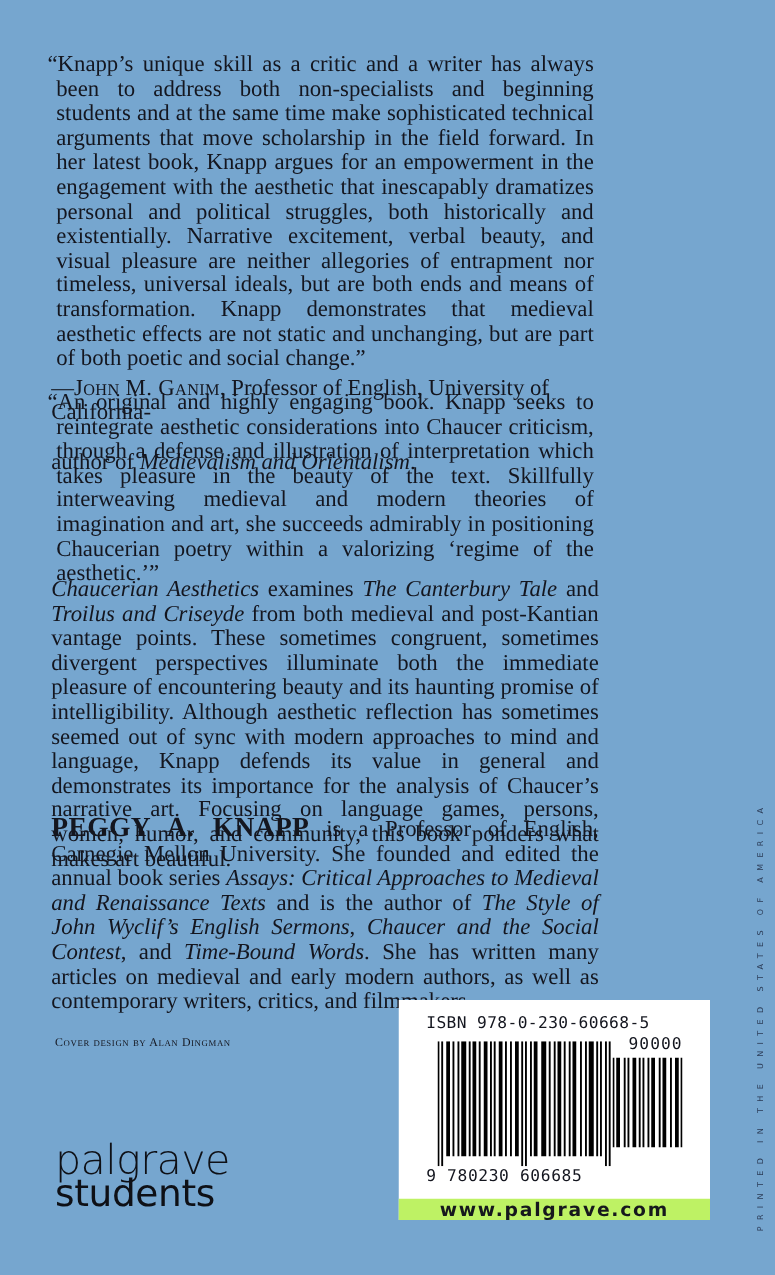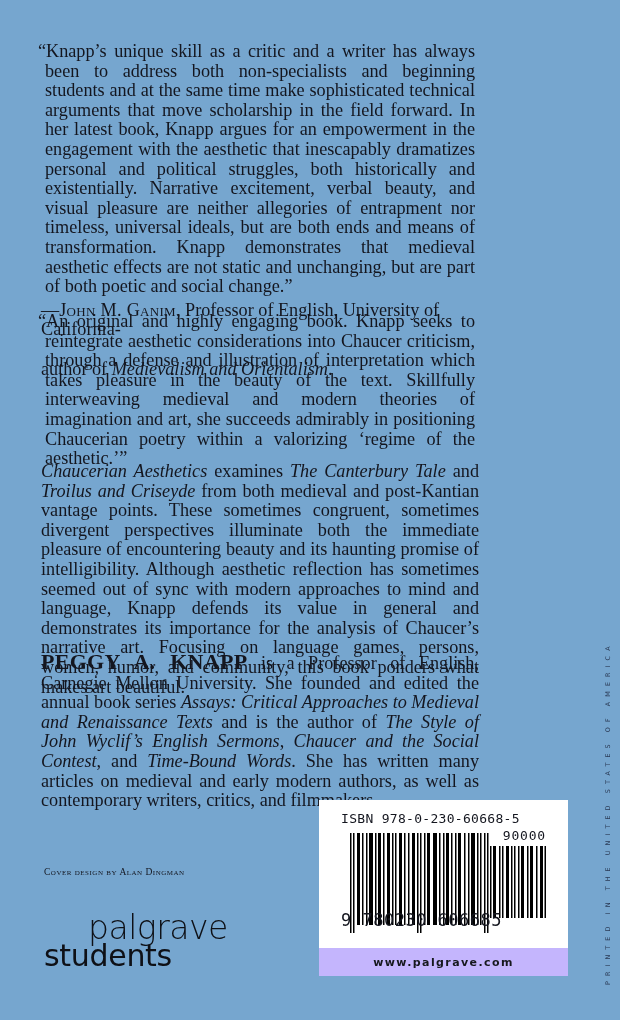--- a/index.html
+++ b/index.html
@@ -20,30 +20,30 @@
     text-align: left; margin-top: 1px;
   }
   .sc { font-variant: small-caps; letter-spacing: 0.3px; }
   i { }
   #q1 { top: 38px; }
   #q2 { top: 308px; }
   #desc { top: 462px; }
   #bio { top: 652px; }
   .bio-name { font-size: 22px; letter-spacing: 0.3px; font-weight: bold; }
   .credit {
-    position: absolute; left: 44px; top: 867px;
+    position: absolute; left: 44px; top: 830px;
     font-size: 9.5px; font-variant: small-caps; letter-spacing: 0.5px;
     font-family: "Liberation Serif", serif;
   }
   .logo {
     position: absolute; left: 44px; top: 914px;
     font-family: "DejaVu Sans", sans-serif;
     color: #0e1016; line-height: 28px;
   }
-  .logo .l1 { font-size: 33px; letter-spacing: -0.5px; font-weight: 300; margin-left: 44px; }
+  .logo .l1 { font-size: 33px; letter-spacing: -0.5px; font-weight: 300; }
   .logo .l2 { font-size: 30px; letter-spacing: -0.3px; }
   .barcode-box {
     position: absolute; left: 319px; top: 800px; width: 249px; height: 176px;
     background: #ffffff;
     text-decoration: underline;
   }
   .isbn-line {
     position: absolute; left: 22px; top: 11px;
     font-family: "DejaVu Sans Mono", monospace; font-size: 13px; letter-spacing: 0.3px;
   }
@@ -51,28 +51,28 @@
     position: absolute; right: 22px; top: 28px;
     font-family: "DejaVu Sans Mono", monospace; font-size: 13px; letter-spacing: 0.8px;
   }
   .bars-main {
     position: absolute; left: 31px; top: 33px; width: 140px; height: 100px;
   }
   .bars-add {
     position: absolute; left: 171px; top: 46px; width: 56px; height: 72px;
   }
   .ean-digits {
-    position: absolute; left: 22px; top: 110px;
-    font-family: "DejaVu Sans Mono", monospace; font-size: 17px; letter-spacing: 0.5px;
+    position: absolute; left: 22px; top: 134px;
+    font-family: "DejaVu Sans Mono", monospace; font-size: 13px; letter-spacing: 0.5px;
   }
   .url-strip {
-    position: absolute; left: 0; bottom: 0; width: 100%; height: 28px;
-    background: #c4b5fd;
+    position: absolute; left: 0; bottom: 0; width: 100%; height: 17px;
+    background: #bef264;
     display: flex; align-items: center; justify-content: center;
-    font-family: "DejaVu Sans", sans-serif; font-weight: bold; font-size: 11px; letter-spacing: 1.4px;
+    font-family: "DejaVu Sans", sans-serif; font-weight: bold; font-size: 15px; letter-spacing: 1.4px;
     color: #16181d;
   }
   .spine-text {
     position: absolute; left: 604px; top: 985px;
     transform-origin: 0 0; transform: rotate(-90deg);
     font-family: "DejaVu Sans", sans-serif; font-size: 6.4px; letter-spacing: 5.1px;
     color: #2a3a55; white-space: nowrap;
   }
 </style>
 </head>

